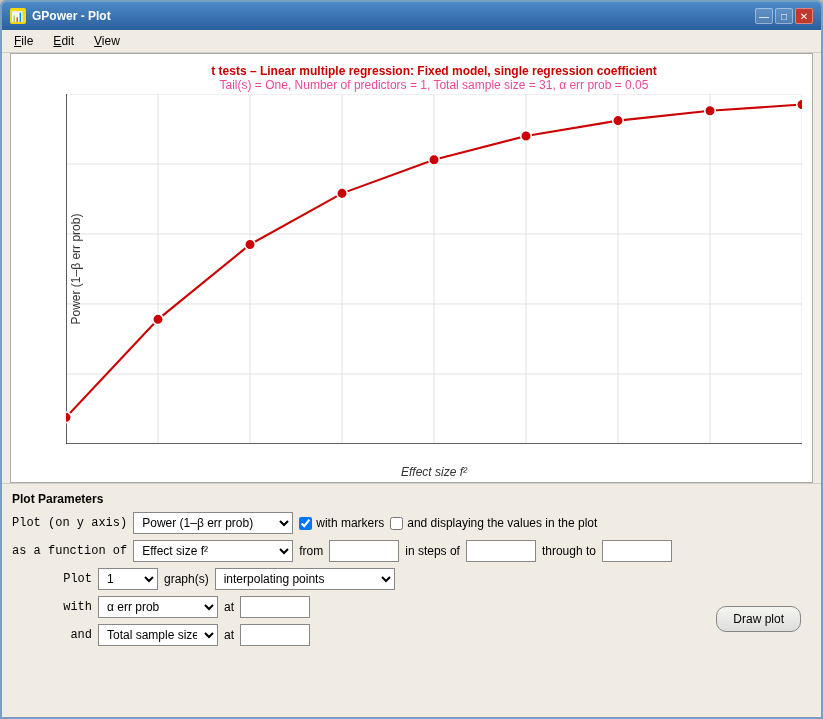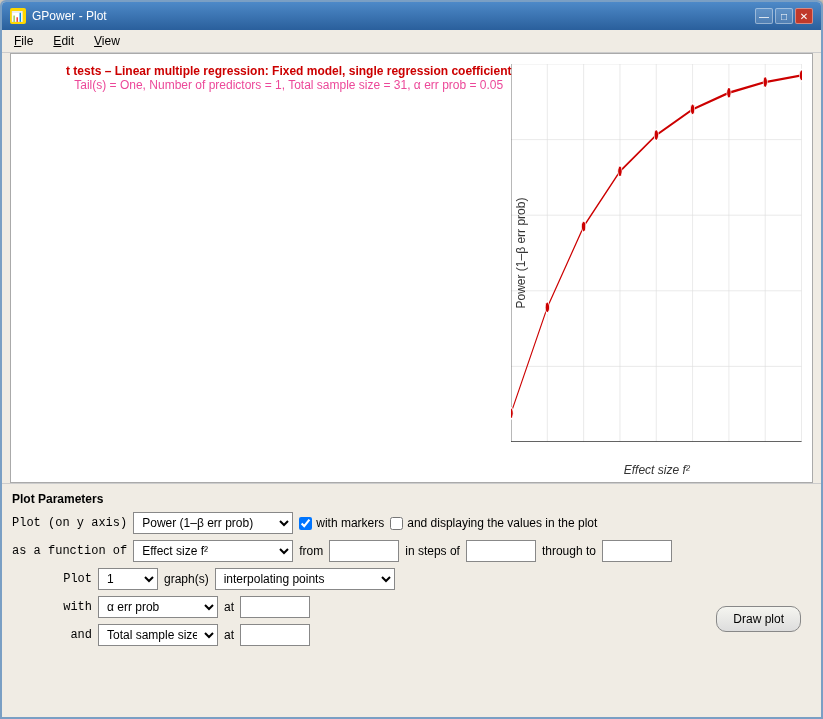--- a/index.html
+++ b/index.html
@@ -22,21 +22,21 @@
       color: white;
       padding: 4px 8px;
       display: flex;
       align-items: center;
       justify-content: space-between;
       height: 28px;
       flex-shrink: 0;
     }
     .title-bar-left { display: flex; align-items: center; gap: 6px; }
     .title-icon { width: 16px; height: 16px; background: #ffd700; border-radius: 2px; display: flex; align-items: center; justify-content: center; font-size: 10px; }
-    .title-text { font-size: 12px; font-weight: normal; }
+    .title-text { font-size: 12px; font-weight: bold; }
     .title-buttons { display: flex; gap: 2px; }
     .title-btn {
       width: 18px; height: 16px; border: 1px solid rgba(255,255,255,0.4);
       border-radius: 2px; cursor: pointer; display: flex; align-items: center; justify-content: center;
       font-size: 10px; color: white; background: rgba(255,255,255,0.15);
     }
     .title-btn.close { background: #c0392b; }
 
     .menu-bar {
       background: #f0ece4;
@@ -74,21 +74,21 @@
     }
 
     .chart-area {
       background: white;
       border: 1px solid #aaa;
       margin: 0 8px;
       flex-shrink: 0;
       height: 430px;
       position: relative;
       display: flex;
-      flex-direction: row;
+      flex-direction: column;
       padding: 10px 10px 40px 55px;
     }
 
     .chart-title {
       text-align: center;
       font-size: 12px;
       margin-bottom: 2px;
       flex-shrink: 0;
     }
     .chart-title-line1 { color: #cc0000; font-weight: bold; }

